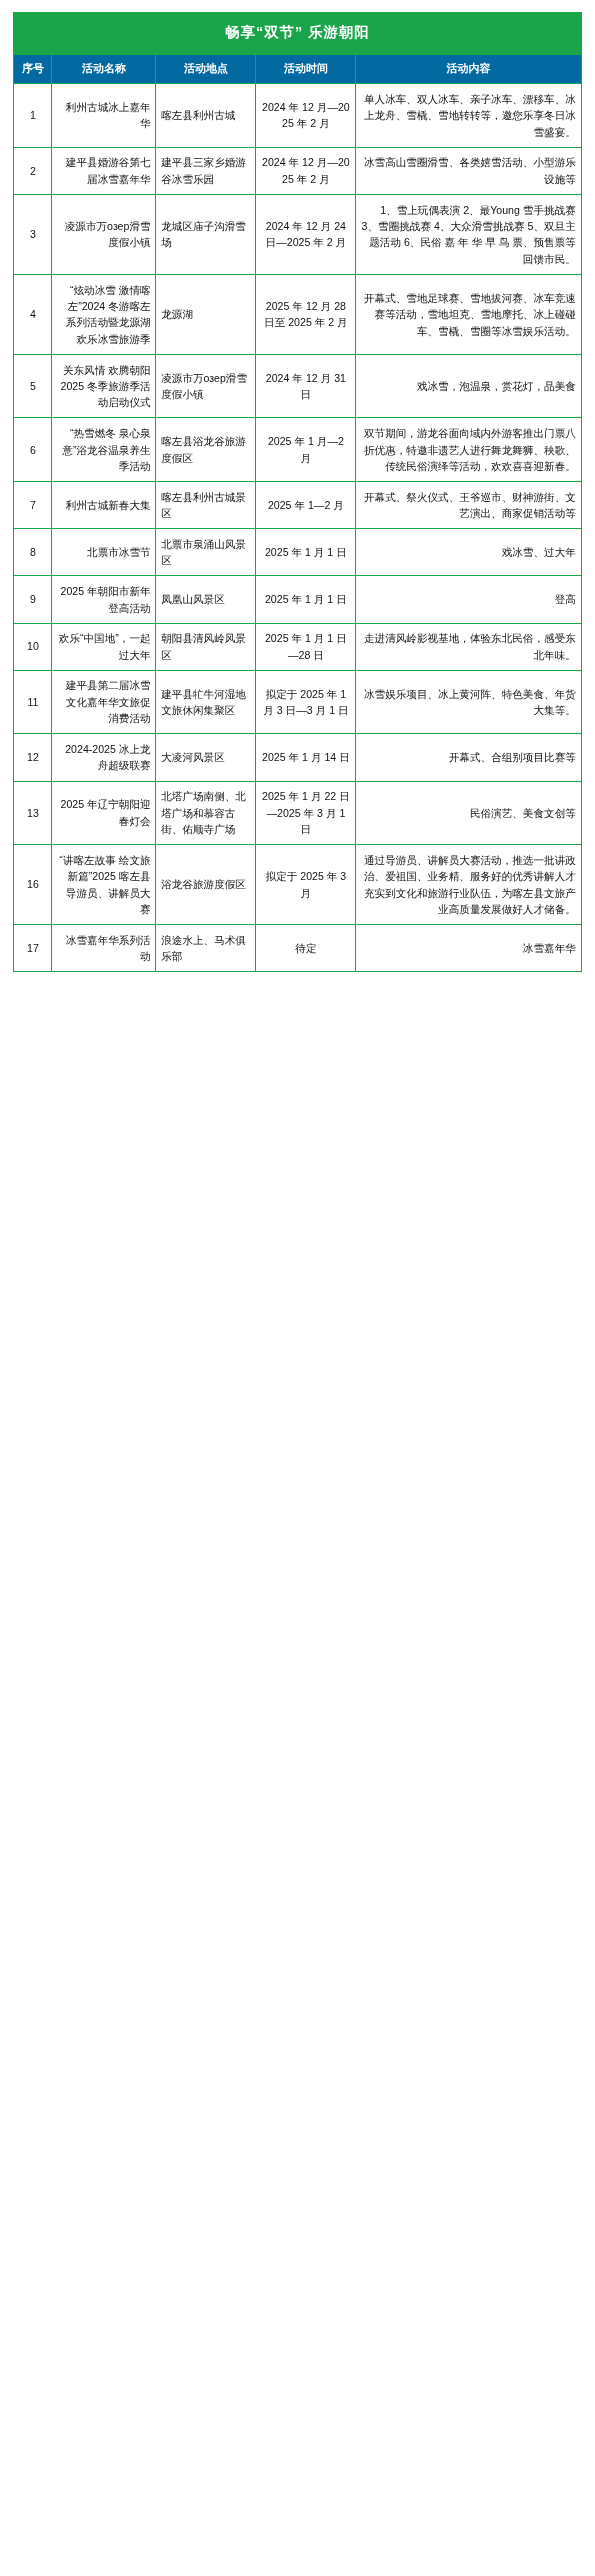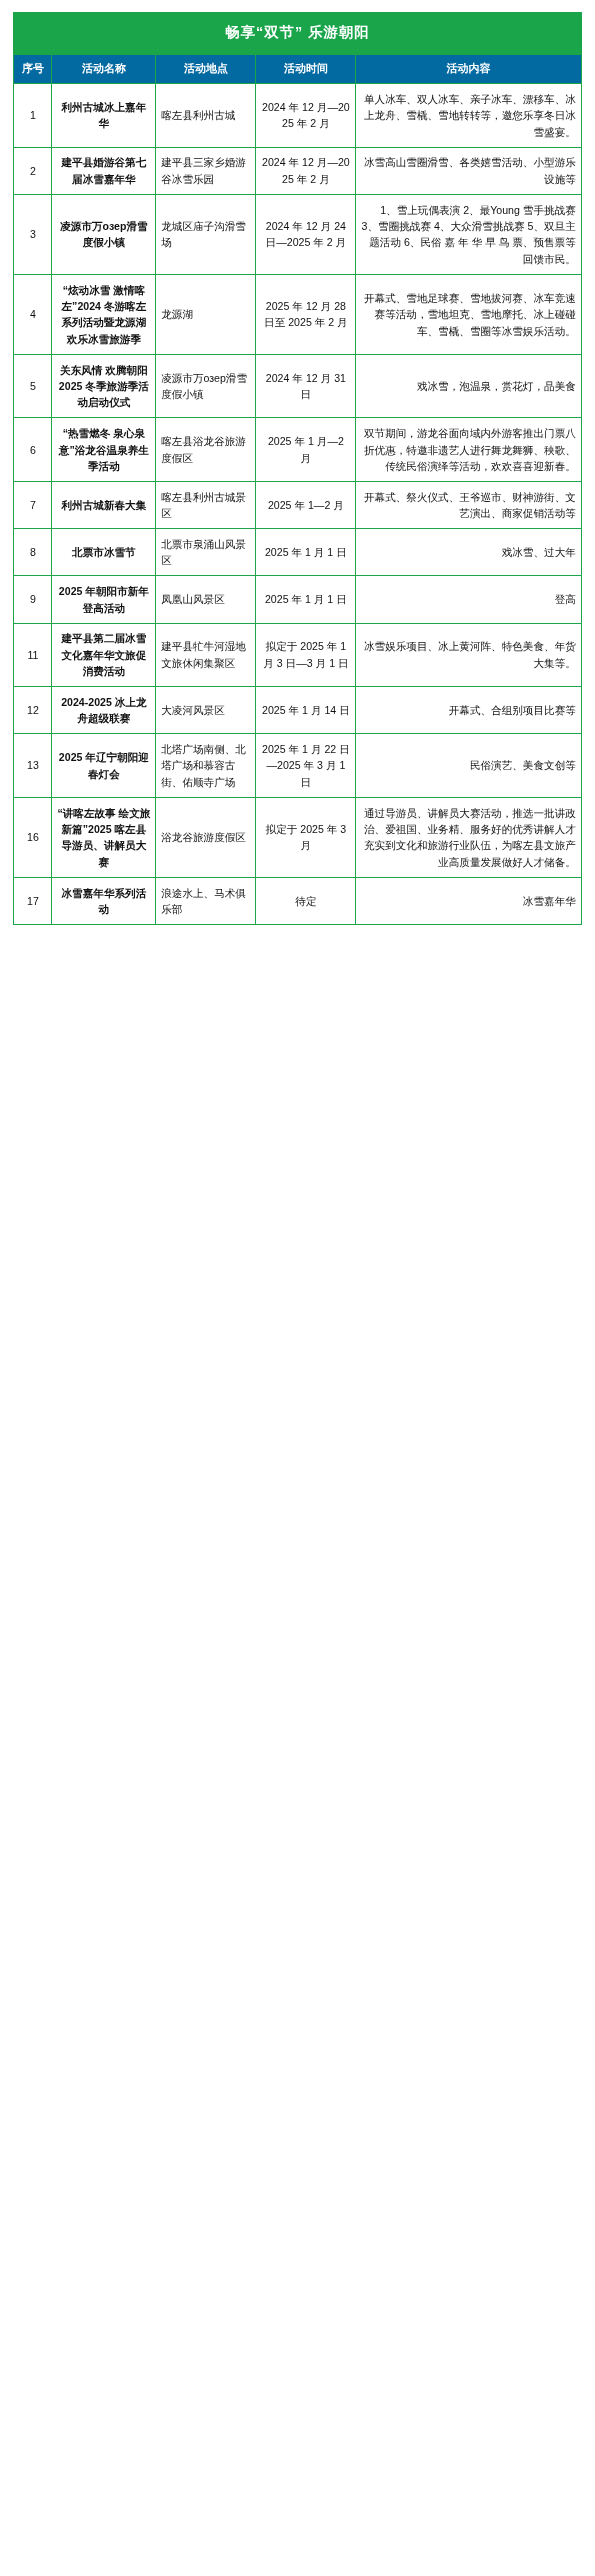--- a/index.html
+++ b/index.html
@@ -52,21 +52,21 @@
     line-height: 1.55;
     word-break: break-all;
   }
   col.c-no    { width: 38px; }
   col.c-name  { width: 104px; }
   col.c-place { width: 100px; }
   col.c-time  { width: 100px; }
   col.c-desc  { width: auto; }
 
   td.no    { text-align: center; }
-  td.name  { text-align: center; font-weight: bold; }
+  td.name  { text-align: right; }
   td.place { text-align: left; }
   td.time  { text-align: center; }
   td.desc  { text-align: right; }
 </style>
 </head>
 <body>
 
 <div class="page">
 
   <div class="title-bar">畅享“双节” 乐游朝阳</div>
@@ -146,20 +146,27 @@
           <td class="desc">戏冰雪、过大年</td>
         </tr>
         <tr>
           <td class="no">9</td>
           <td class="name">2025 年朝阳市新年登高活动</td>
           <td class="place">凤凰山风景区</td>
           <td class="time">2025 年 1 月 1 日</td>
           <td class="desc">登高</td>
         </tr>
         <tr>
+          <td class="no">10</td>
+          <td class="name">欢乐“中国地”，一起过大年</td>
+          <td class="place">朝阳县清风岭风景区</td>
+          <td class="time">2025 年 1 月 1 日—28 日</td>
+          <td class="desc">走进清风岭影视基地，体验东北民俗，感受东北年味。</td>
+        </tr>
+        <tr>
           <td class="no">11</td>
           <td class="name">建平县第二届冰雪文化嘉年华文旅促消费活动</td>
           <td class="place">建平县牤牛河湿地文旅休闲集聚区</td>
           <td class="time">拟定于 2025 年 1 月 3 日—3 月 1 日</td>
           <td class="desc">冰雪娱乐项目、冰上黄河阵、特色美食、年货大集等。</td>
         </tr>
         <tr>
           <td class="no">12</td>
           <td class="name">2024-2025 冰上龙舟超级联赛</td>
           <td class="place">大凌河风景区</td>

